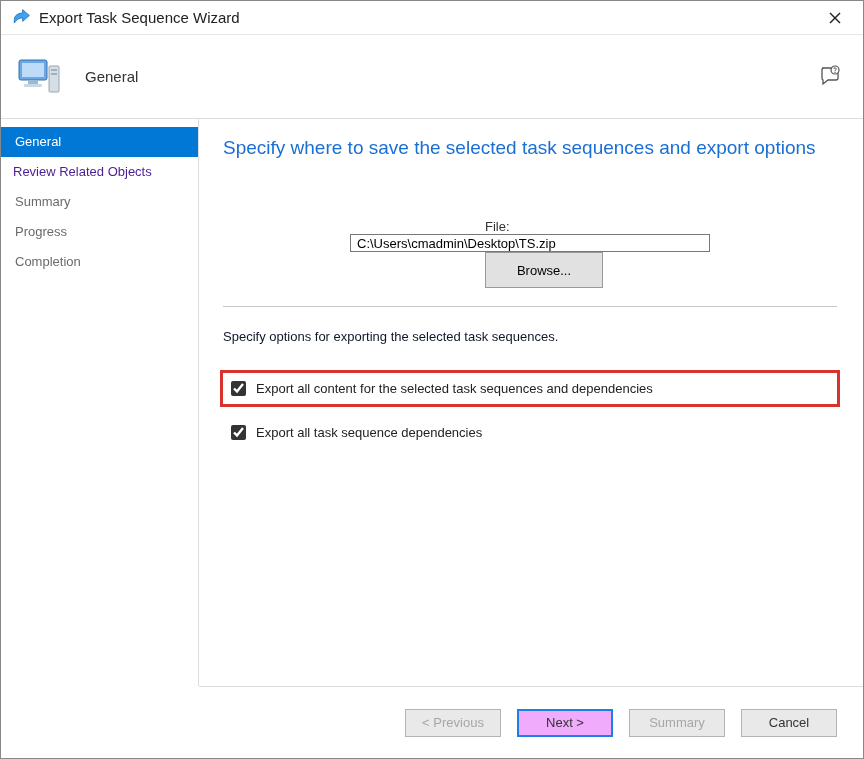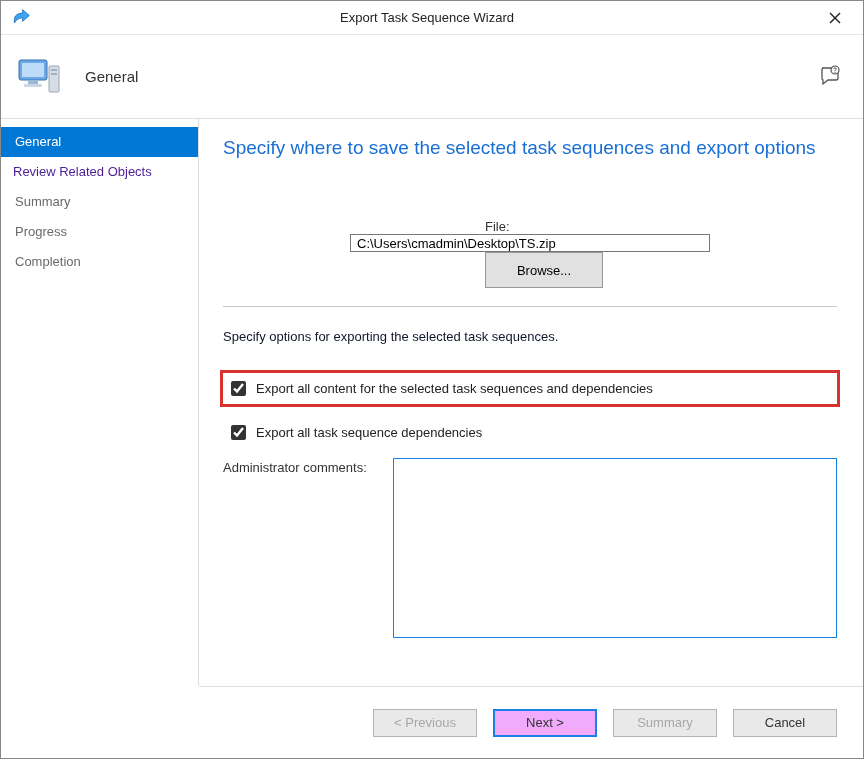--- a/index.html
+++ b/index.html
@@ -19,21 +19,21 @@
   
   .titlebar {
     height: 34px;
     display: flex;
     align-items: center;
     padding: 0 8px 0 10px;
     background: #fff;
     border-bottom: 1px solid #e6e6e6;
   }
   .titlebar .title-icon { width: 20px; height: 20px; margin-right: 8px; }
-  .titlebar .title-text { flex: 1; font-size: 13px; text-align: center; }
+  .titlebar .title-text { flex: 1; font-size: 15px; }
   .titlebar .close-btn {
     width: 40px; height: 28px;
     display: flex; align-items: center; justify-content: center;
     font-size: 16px; line-height: 1; cursor: pointer;
     color: #222;
   }
 
   
   .headerband {
     height: 82px;
@@ -162,21 +162,21 @@
     height: 72px;
     border-top: 1px solid #ddd;
     display: flex;
     align-items: center;
     justify-content: flex-end;
     gap: 16px;
     padding-right: 26px;
     background: #fff;
   }
   .footer button {
-    width: 104px;
+    width: 96px;
     height: 28px;
     font-family: inherit;
     font-size: 13px;
     background: #e9e9e9;
     border: 1px solid #b3b3b3;
     color: #333;
     cursor: pointer;
   }
   .footer button:disabled {
     color: #a7a7a7;
@@ -253,24 +253,20 @@
     <label class="chk-row hl">
       <input type="checkbox" checked="" style="">
       <span>Export all content for the selected task sequences and dependencies</span>
     </label>
 
     <label class="chk-row">
       <input type="checkbox" checked="" style="">
       <span>Export all task sequence dependencies</span>
     </label>
 
-    <div class="comments-row">
-      <span class="lbl">Administrator comments:</span>
-      <textarea value="" style=""></textarea>
-    </div>
   </div>
 </div>
 
 <div class="footer">
   <button disabled="">&lt; Previous</button>
   <button class="primary">Next &gt;</button>
   <button disabled="">Summary</button>
   <button>Cancel</button>
 </div>
 

